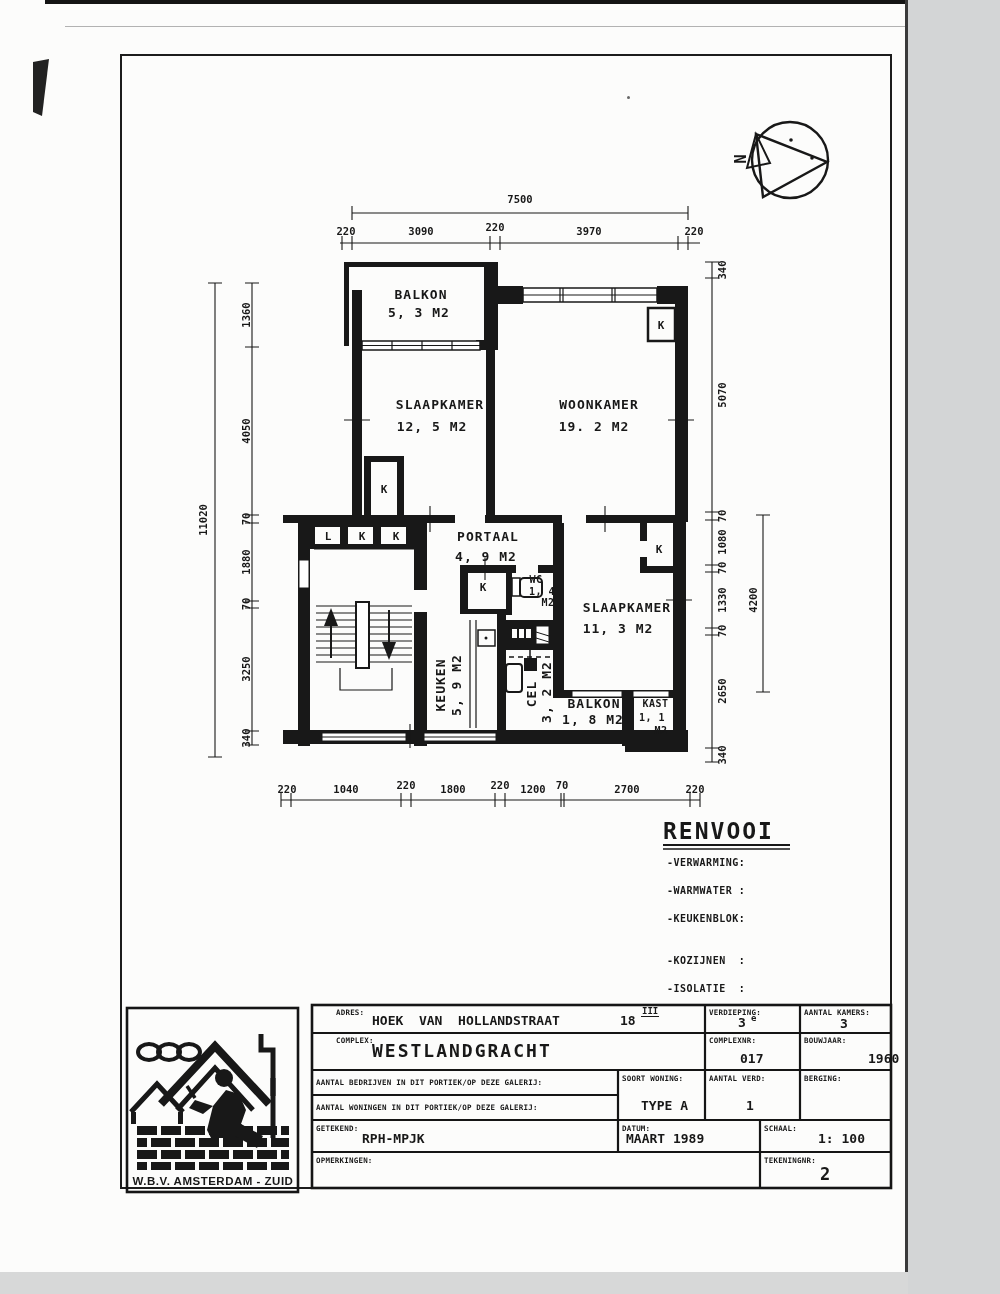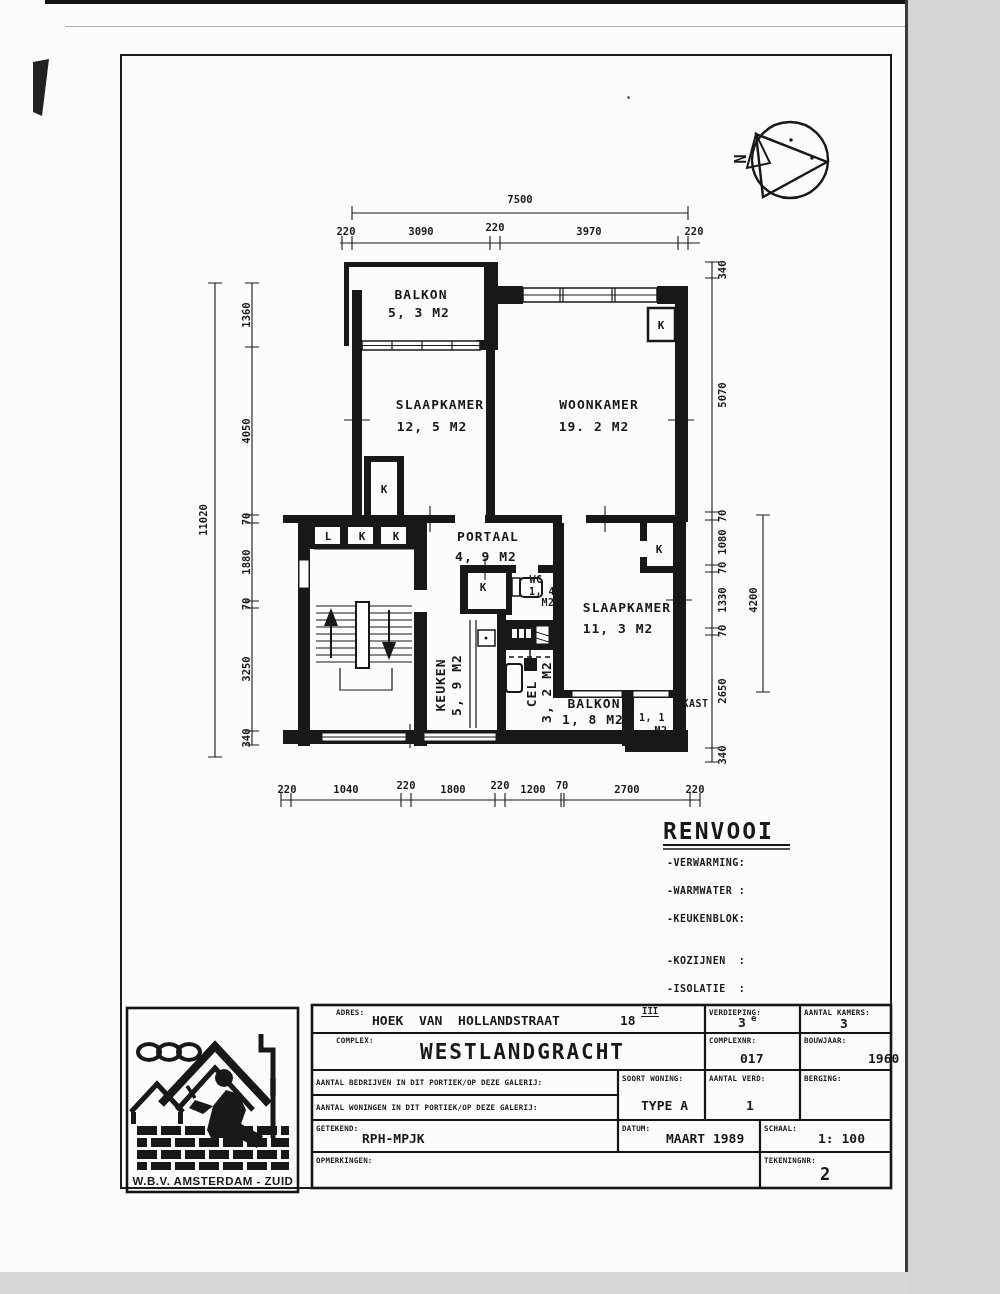--- a/index.html
+++ b/index.html
@@ -7,21 +7,21 @@
         font-family:"DejaVu Sans Mono",monospace;color:#181818;overflow:hidden;}
   .t{position:absolute;transform:translate(-50%,-50%);white-space:pre;font-weight:bold;}
   .tv{position:absolute;transform:translate(-50%,-50%) rotate(-90deg);white-space:pre;font-weight:bold;}
   .lt{position:absolute;white-space:pre;font-weight:bold;}
   .d{font-size:10.5px;}
   .r{font-size:13px;letter-spacing:1px;}
   .rs{font-size:10px;letter-spacing:.5px;}
   .c{font-size:11px;}
   .lbl{font-size:7.5px;letter-spacing:.2px;}
   .val{font-size:13px;}
-  .big{font-size:21px;letter-spacing:2px;margin-left:48px;}
+  .big{font-size:18px;letter-spacing:2px;}
   .sup3{font-size:9px;border-top:1.5px solid #181818;border-bottom:1.5px solid #181818;padding:0 1px;}
   .supe{font-size:9px;}
   .ren-title{font-size:23px;letter-spacing:2px;}
   .ren-item{font-size:10px;letter-spacing:.5px;}
   .caption{font-family:"Liberation Sans",sans-serif;font-size:11.5px;letter-spacing:.5px;}
   svg.draw{position:absolute;left:0;top:0;}
   .artifact{position:absolute;}
 </style>
 </head>
 <body>
@@ -250,21 +250,21 @@
   <span class="t rs" style="left:542px;top:591px;">1, 4</span>
   <span class="t rs" style="left:548px;top:602px;">M2</span>
   <span class="t r" style="left:627px;top:607px;">SLAAPKAMER</span>
   <span class="t r" style="left:618px;top:628px;">11, 3 M2</span>
   <span class="tv r" style="left:440px;top:685px;">KEUKEN</span>
   <span class="tv r" style="left:456px;top:685px;">5, 9 M2</span>
   <span class="tv r" style="left:531px;top:694px;">CEL</span>
   <span class="tv r" style="left:546px;top:692px;">3, 2 M2</span>
   <span class="t r" style="left:594px;top:703px;">BALKON</span>
   <span class="t r" style="left:593px;top:719px;">1, 8 M2</span>
-  <span class="t rs" style="left:684px;top:703px;padding-left:23px;">KAST</span>
+  <span class="t rs" style="left:644px;top:703px;padding-left:23px;">KAST</span>
   <span class="t rs" style="left:652px;top:717px;">1, 1</span>
   <span class="t rs" style="left:661px;top:730px;">M2</span>
 
   <span class="t c" style="left:328px;top:536px;">L</span>
   <span class="t c" style="left:362px;top:536px;">K</span>
   <span class="t c" style="left:396px;top:536px;">K</span>
   <span class="t c" style="left:384px;top:489px;">K</span>
   <span class="t c" style="left:661px;top:325px;">K</span>
   <span class="t c" style="left:483px;top:587px;">K</span>
   <span class="t c" style="left:659px;top:549px;">K</span>
@@ -297,21 +297,21 @@
   <span class="lt lbl" style="left:316px;top:1103px;">AANTAL WONINGEN IN DIT PORTIEK/OP DEZE GALERIJ:</span>
   <span class="lt lbl" style="left:622px;top:1074px;">SOORT WONING:</span>
   <span class="lt val" style="left:641px;top:1098px;">TYPE A</span>
   <span class="lt lbl" style="left:709px;top:1074px;">AANTAL VERD:</span>
   <span class="lt val" style="left:746px;top:1098px;">1</span>
   <span class="lt lbl" style="left:804px;top:1074px;">BERGING:</span>
 
   <span class="lt lbl" style="left:316px;top:1124px;">GETEKEND:</span>
   <span class="lt val" style="left:362px;top:1131px;">RPH-MPJK</span>
   <span class="lt lbl" style="left:622px;top:1124px;">DATUM:</span>
-  <span class="lt val" style="left:666px;top:1131px;text-align:right;">MAART 1989</span>
+  <span class="lt val" style="left:626px;top:1131px;text-align:right;">MAART 1989</span>
   <span class="lt lbl" style="left:764px;top:1124px;">SCHAAL:</span>
   <span class="lt val" style="left:818px;top:1131px;">1: 100</span>
   <span class="lt lbl" style="left:316px;top:1156px;">OPMERKINGEN:</span>
   <span class="lt lbl" style="left:764px;top:1156px;">TEKENINGNR:</span>
   <span class="lt" style="left:820px;top:1164px;font-size:17px;">2</span>
 
   <span class="t caption" style="left:213px;top:1181px;font-weight:bold;">W.B.V. AMSTERDAM - ZUID</span>
 
 </div>
 

